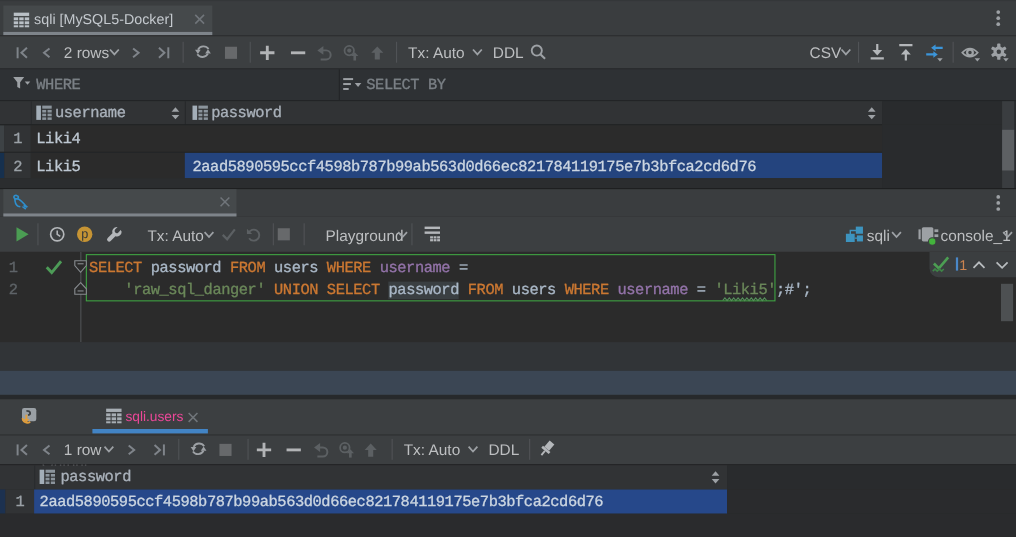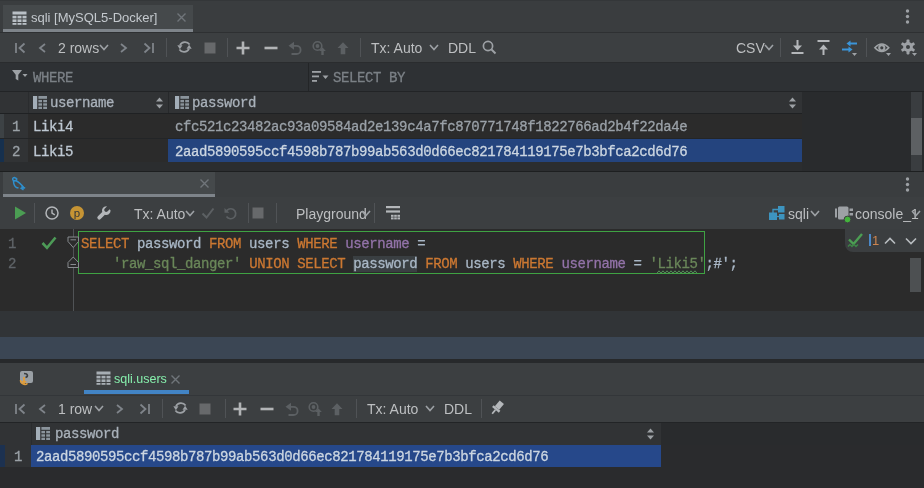--- a/index.html
+++ b/index.html
@@ -212,21 +212,20 @@
   <div class="abs" style="left:0;top:46px;width:802px;height:1px;background:#232527;"></div>
   <div class="abs" style="left:0;top:47px;width:4px;height:23px;background:#16304e;"></div>
   <div class="abs" style="left:4px;top:47px;width:24px;height:23px;background:#313335;"></div>
   <div class="abs" style="left:28px;top:47px;width:140px;height:23px;background:#2b2b2b;"></div>
   <div class="abs" style="left:168px;top:47px;width:634px;height:23px;background:#24447e;"></div>
   <div class="abs" style="left:802px;top:21px;width:122px;height:59px;background:#292b2d;"></div>
   <div class="abs" style="left:0;top:70px;width:802px;height:10px;background:#2b2d2f;"></div>
 
   <div class="mono" style="position:absolute;left:12px;top:27px;color:#9aa1a7;">1</div>
   <div class="mono" style="position:absolute;left:33px;top:27px;color:#bec8d2;">Liki4</div>
-  <div class="mono" style="position:absolute;left:175px;top:27px;color:#9aa1a8;">cfc521c23482ac93a09584ad2e139c4a7fc870771748f1822766ad2b4f22da4e</div>
   <div class="mono" style="position:absolute;left:12px;top:52px;color:#9aa1a7;">2</div>
   <div class="mono" style="position:absolute;left:33px;top:52px;color:#bec8d2;">Liki5</div>
   <div class="mono" style="position:absolute;left:175px;top:52px;color:#ccd6e1;">2aad5890595ccf4598b787b99ab563d0d66ec821784119175e7b3bfca2cd6d76</div>
 
   <div class="abs" style="left:911px;top:0;width:11px;height:79px;background:#3a3d40;"></div>
   <div class="abs" style="left:911px;top:26px;width:11px;height:37px;background:#5d6063;"></div>
 </div>
 
 <div class="abs" style="left:0;top:171px;width:924px;height:1px;background:#1d1f20;"></div>
 <div class="abs" style="left:0;top:172px;width:924px;height:25px;background:#3a3d3f;"></div>
@@ -382,21 +381,21 @@
           <rect x="5.5" y="4.8" width="4" height="2.6"></rect>
           <rect x="10.5" y="4.8" width="4" height="2.6"></rect>
           <rect x="0.5" y="8.4" width="4" height="2.6"></rect>
           <rect x="5.5" y="8.4" width="4" height="2.6"></rect>
           <rect x="10.5" y="8.4" width="4" height="2.6"></rect>
           <rect x="0.5" y="12" width="4" height="1.8"></rect>
           <rect x="5.5" y="12" width="4" height="1.8"></rect>
           <rect x="10.5" y="12" width="4" height="1.8"></rect>
         </g>
       </svg>
-  <div class="ui" style="position:absolute;left:114px;top:9px;font-size:12.5px;color:#86efac;">sqli.users</div>
+  <div class="ui" style="position:absolute;left:114px;top:9px;font-size:12.5px;color:#ec4899;">sqli.users</div>
   <svg style="left:170px;top:11px;" width="11" height="11">
         <path d="M1.5 1.5 L9.5 9.5 M9.5 1.5 L1.5 9.5" stroke="#70757a" stroke-width="1.4" fill="none"></path>
       </svg>
   <div class="abs" style="left:84px;top:27px;width:105px;height:3.5px;background:#4284c5;"></div>
 </div>
 
 <div class="abs" style="left:0;top:395px;width:924px;height:1px;background:#333639;"></div>
 <div class="abs" style="left:0;top:396px;width:924px;height:26px;background:#3c3f41;"></div>
 <div id="toolbar-bottom" class="abs" style="left:0;top:396px;width:798px;height:26px;">
   <svg style="left:14px;top:6.5px;" width="13" height="12">

